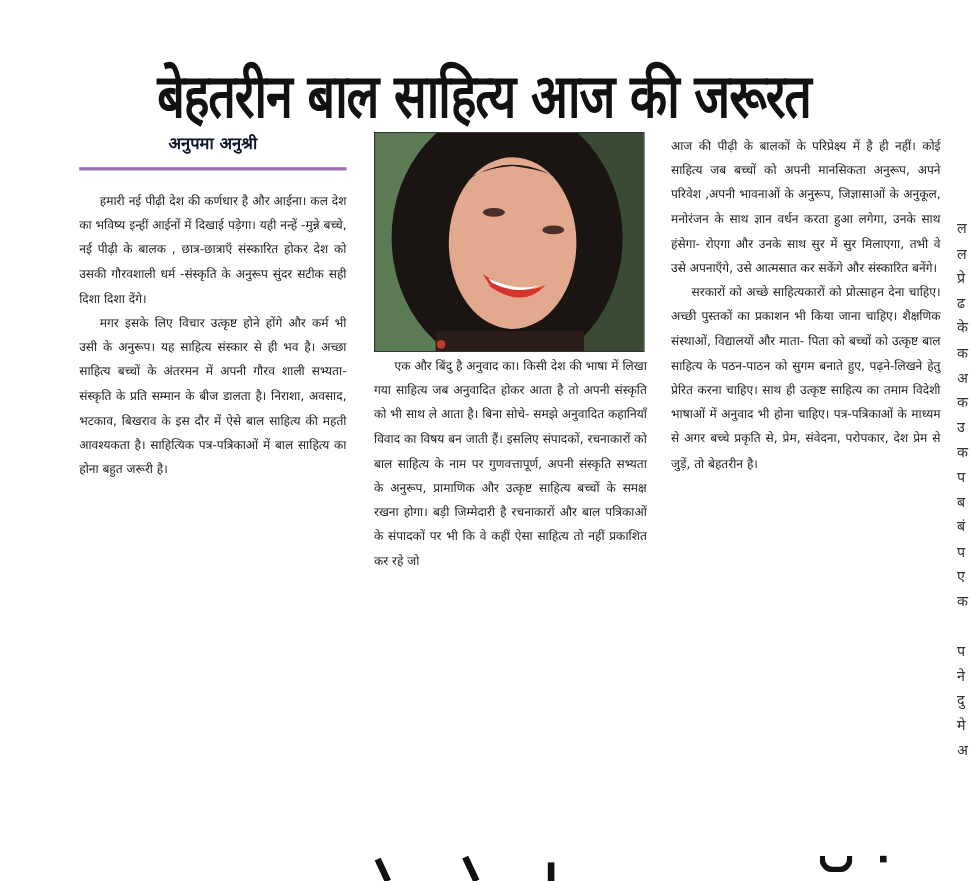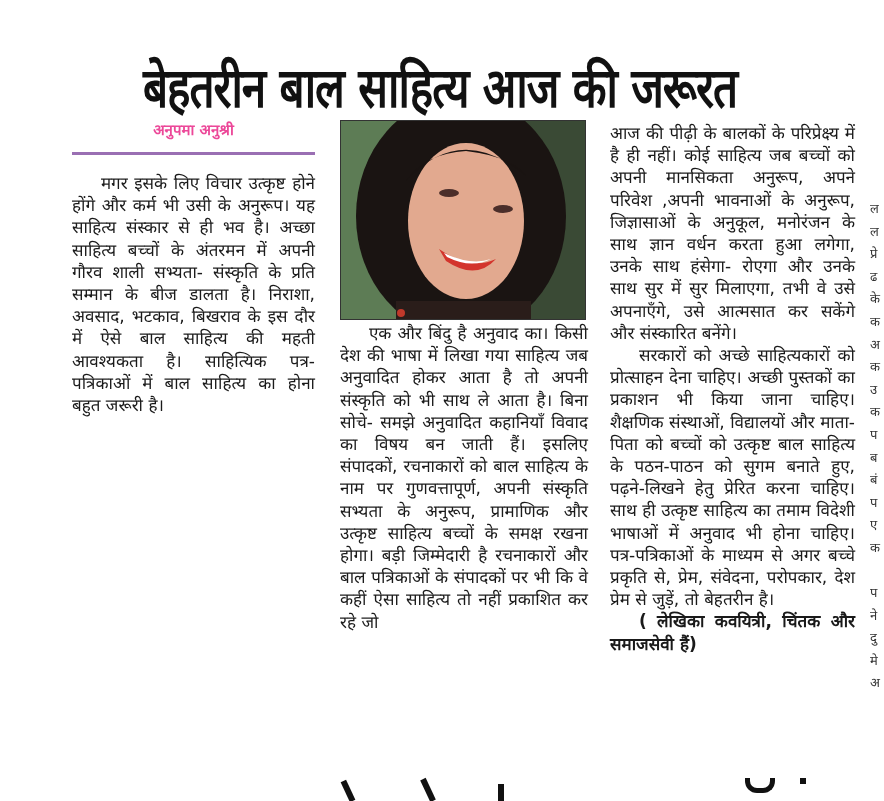--- a/index.html
+++ b/index.html
@@ -2,28 +2,28 @@
 <html><head>
 <meta charset="utf-8">
 <style>
   html, body { margin: 0; padding: 0; background: #ffffff; }
   body { width: 884px; height: 801px; overflow: hidden; position: relative;
          font-family: "DejaVu Sans", sans-serif; color: #1a1a1a; }
   .headline { position: absolute; left: 40px; top: 22px; width: 800px; text-align: center;
               font-family: "DejaVu Sans", sans-serif; font-weight: bold; font-size: 44px;
               letter-spacing: -1px; color: #111; line-height: 60px; transform: scaleY(1.25);
               transform-origin: top center; }
-  .col { position: absolute; top: 128px; font-size: 17px; line-height: 22.2px; text-align: justify; }
+  .col { position: absolute; top: 128px; font-size: 11px; line-height: 22.2px; text-align: justify; }
   .col p { margin: 0; }
   .col p.indent { text-indent: 1.7em; }
   .col1 { left: 72px; width: 243px; top: 172px; }
   .col2 { left: 340px; width: 248px; top: 322px; }
   .col3 { left: 610px; width: 245px; top: 122px; }
   .byline { position: absolute; left: 72px; top: 118px; width: 243px; text-align: center;
-            font-weight: bold; font-size: 15px; line-height: 24px; color: #ec4899; }
+            font-weight: bold; font-size: 15px; line-height: 24px; color: #0f172a; }
   .byline-rule { position: absolute; left: 72px; top: 152px; width: 243px; height: 3px; background: #9a6fb3; }
   .photo { position: absolute; left: 340px; top: 120px; width: 246px; height: 200px;
            border: 1px solid #333; box-sizing: border-box; overflow: hidden;
            background: linear-gradient(90deg, #4a6a45 0%, #6f8f60 15%, #2a2420 30%, #1b1512 100%); }
   .photo svg { display: block; }
   .signoff { font-weight: bold; }
   .edge-col { position: absolute; left: 870px; top: 198px; width: 14px; font-size: 13px; line-height: 22.6px; color: #333; overflow: hidden; }
   .edge-col span { display: block; }
   .bottom-strip { position: absolute; left: 340px; top: 770px; width: 544px; height: 31px; }
   .bottom-strip .mark { position: absolute; background: #111; }
@@ -32,20 +32,21 @@
 <body>
 
 <div>
 
   <h1 class="headline">बेहतरीन बाल साहित्य आज की जरूरत</h1>
 
   <div class="byline">अनुपमा अनुश्री</div>
   <div class="byline-rule" style="background: rgb(154, 111, 179);"></div>
 
   <div class="col col1">
+    <p class="indent">हमारी नई पीढ़ी देश की कर्णधार है और आईना। कल देश का भविष्य इन्हीं आईनों में दिखाई पड़ेगा। यही नन्हें -मुन्ने बच्चे, नई पीढ़ी के बालक , छात्र-छात्राएँ संस्कारित होकर देश को उसकी गौरवशाली धर्म -संस्कृति के अनुरूप सुंदर सटीक सही दिशा दिशा देंगे।</p>
     <p class="indent">मगर इसके लिए विचार उत्कृष्ट होने होंगे और कर्म भी उसी के अनुरूप। यह साहित्य संस्कार से ही भव है। अच्छा साहित्य बच्चों के अंतरमन में अपनी गौरव शाली सभ्यता- संस्कृति के प्रति सम्मान के बीज डालता है। निराशा, अवसाद, भटकाव, बिखराव के इस दौर में ऐसे बाल साहित्य की महती आवश्यकता है। साहित्यिक पत्र-पत्रिकाओं में बाल साहित्य का होना बहुत जरूरी है।</p>
   </div>
 
   <div class="photo" title="लेखिका अनुपमा अनुश्री का चित्र">
     <svg width="246" height="200" viewBox="0 0 246 200">
       <rect x="0" y="0" width="246" height="200" fill="#3a4a35"></rect>
       <rect x="0" y="0" width="60" height="200" fill="#5d7c55"></rect>
       <ellipse cx="120" cy="95" rx="105" ry="120" fill="#1a1412"></ellipse>
       <ellipse cx="125" cy="100" rx="58" ry="78" fill="#e2a98f"></ellipse>
       <path d="M65 60 Q120 0 185 55 Q170 35 125 30 Q85 32 65 60 Z" fill="#1a1412"></path>
@@ -58,21 +59,20 @@
     </svg>
   </div>
 
   <div class="col col2">
     <p class="indent">एक और बिंदु है अनुवाद का। किसी देश की भाषा में लिखा गया साहित्य जब अनुवादित होकर आता है तो अपनी संस्कृति को भी साथ ले आता है। बिना सोचे- समझे अनुवादित कहानियाँ विवाद का विषय बन जाती हैं। इसलिए संपादकों, रचनाकारों को बाल साहित्य के नाम पर गुणवत्तापूर्ण, अपनी संस्कृति सभ्यता के अनुरूप, प्रामाणिक और उत्कृष्ट साहित्य बच्चों के समक्ष रखना होगा। बड़ी जिम्मेदारी है रचनाकारों और बाल पत्रिकाओं के संपादकों पर भी कि वे कहीं ऐसा साहित्य तो नहीं प्रकाशित कर रहे जो</p>
   </div>
 
   <div class="col col3">
     <p>आज की पीढ़ी के बालकों के परिप्रेक्ष्य में है ही नहीं। कोई साहित्य जब बच्चों को अपनी मानसिकता अनुरूप, अपने परिवेश ,अपनी भावनाओं के अनुरूप, जिज्ञासाओं के अनुकूल, मनोरंजन के साथ ज्ञान वर्धन करता हुआ लगेगा, उनके साथ हंसेगा- रोएगा और उनके साथ सुर में सुर मिलाएगा, तभी वे उसे अपनाएँगे, उसे आत्मसात कर सकेंगे और संस्कारित बनेंगे।</p>
     <p class="indent">सरकारों को अच्छे साहित्यकारों को प्रोत्साहन देना चाहिए। अच्छी पुस्तकों का प्रकाशन भी किया जाना चाहिए। शैक्षणिक संस्थाओं, विद्यालयों और माता- पिता को बच्चों को उत्कृष्ट बाल साहित्य के पठन-पाठन को सुगम बनाते हुए, पढ़ने-लिखने हेतु प्रेरित करना चाहिए। साथ ही उत्कृष्ट साहित्य का तमाम विदेशी भाषाओं में अनुवाद भी होना चाहिए। पत्र-पत्रिकाओं के माध्यम से अगर बच्चे प्रकृति से, प्रेम, संवेदना, परोपकार, देश प्रेम से जुड़ें, तो बेहतरीन है।</p>
-    <p class="indent signoff">( लेखिका कवयित्री, चिंतक और समाजसेवी हैं)</p>
   </div>
 
   <div class="edge-col">
     <span>ल</span>
     <span>ल</span>
     <span>प्रे</span>
     <span>ढ</span>
     <span>के</span>
     <span>क</span>
     <span>अ</span>

